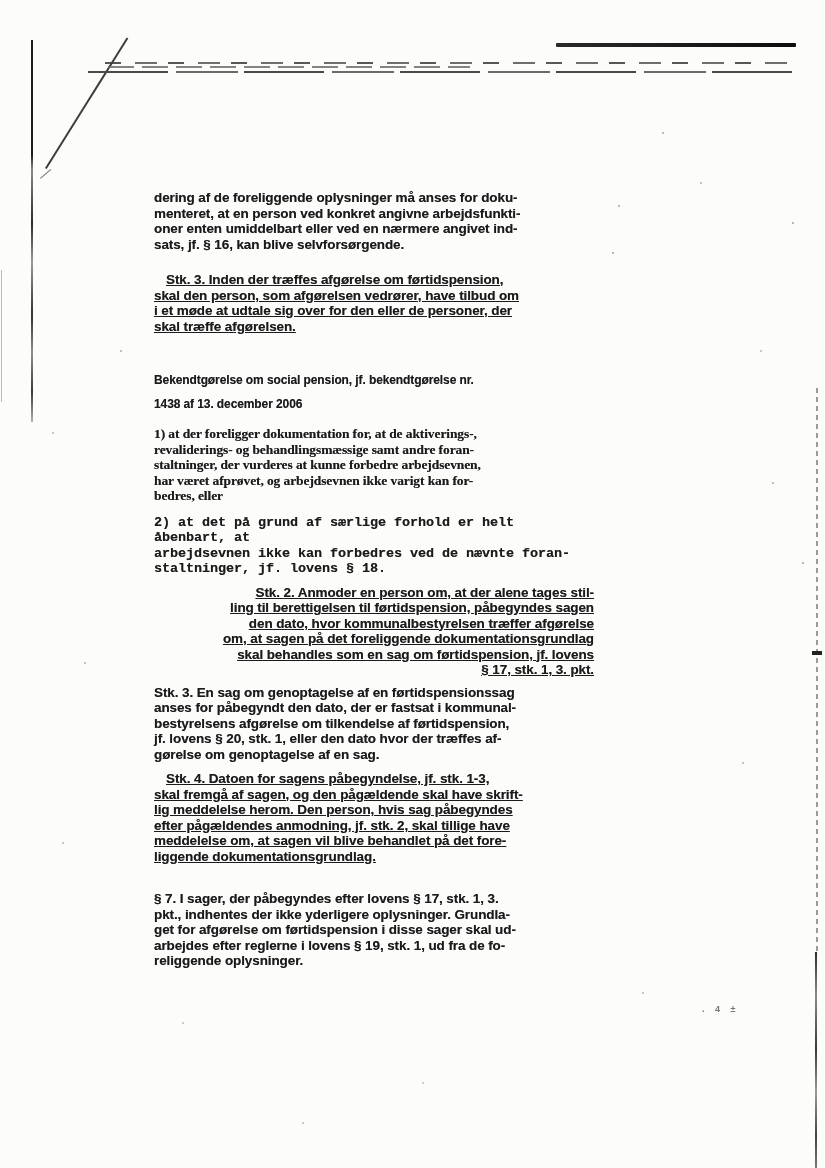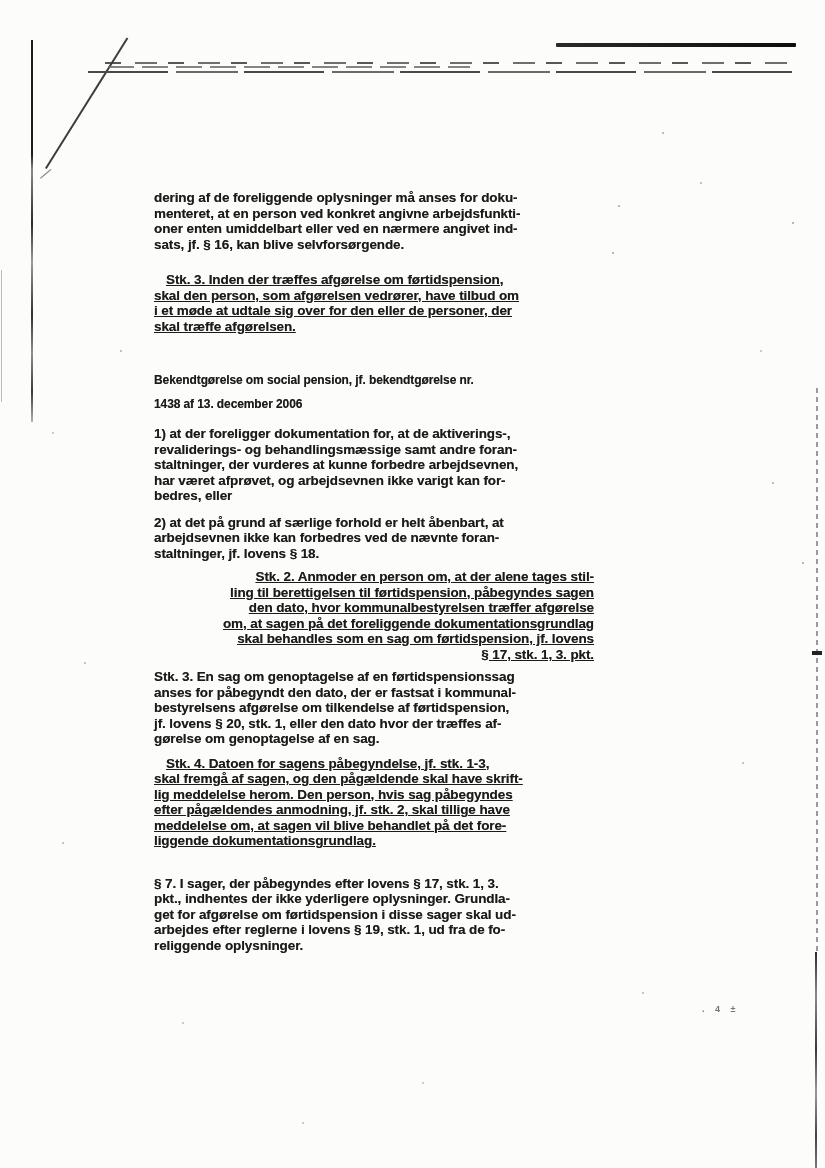--- a/index.html
+++ b/index.html
@@ -19,21 +19,21 @@
     font-size:13.5px;line-height:15.5px;font-weight:bold;
     letter-spacing:-0.1px;
   }
   .block{
     margin:4px;white-space:pre-line;
     text-shadow:0 0 0.4px rgba(20,20,20,.55);
   }
   .indent{text-indent:12px;text-decoration:underline;}
   .heading{font-size:12px;line-height:24px;font-weight:bold;}
   .mt7{margin-top:7px;}  .mt8{margin-top:8px;text-align:right;}  .mt9{margin-top:9px;}
-  .mt10{margin-top:10px;}.mt11{margin-top:11px;}.mt20{margin-top:20px;}
+  .mt10{margin-top:10px;font-family:Liberation Serif, serif;}.mt11{margin-top:11px;font-family:Liberation Mono, monospace;}.mt20{margin-top:20px;}
   .mt27{margin-top:27px;}.mt34{margin-top:34px;}
 
   
   .artifact{position:absolute;}
   .left-vline{
     left:31px;top:40px;width:2px;height:382px;
     background:linear-gradient(180deg,#1d1d1d 0%,#1d1d1d 30%,#8a8a8a 34%,#2a2a2a 48%,#9a9a9a 58%,#303030 72%,#8f8f8f 82%,#3a3a3a 92%,#b0b0b0 100%);
   }
   .left-edge-faint{
     left:1px;top:270px;width:1px;height:132px;background:#aaa;opacity:.8;

